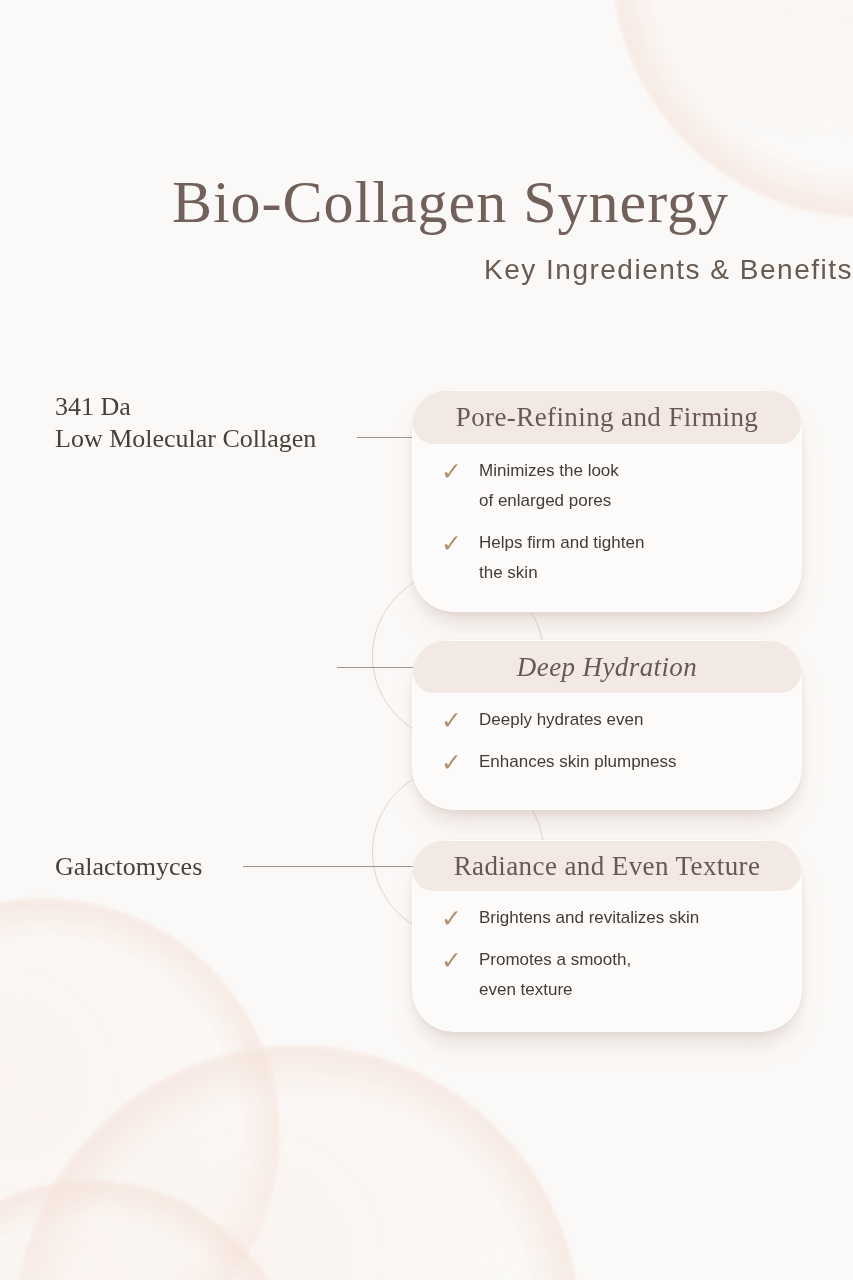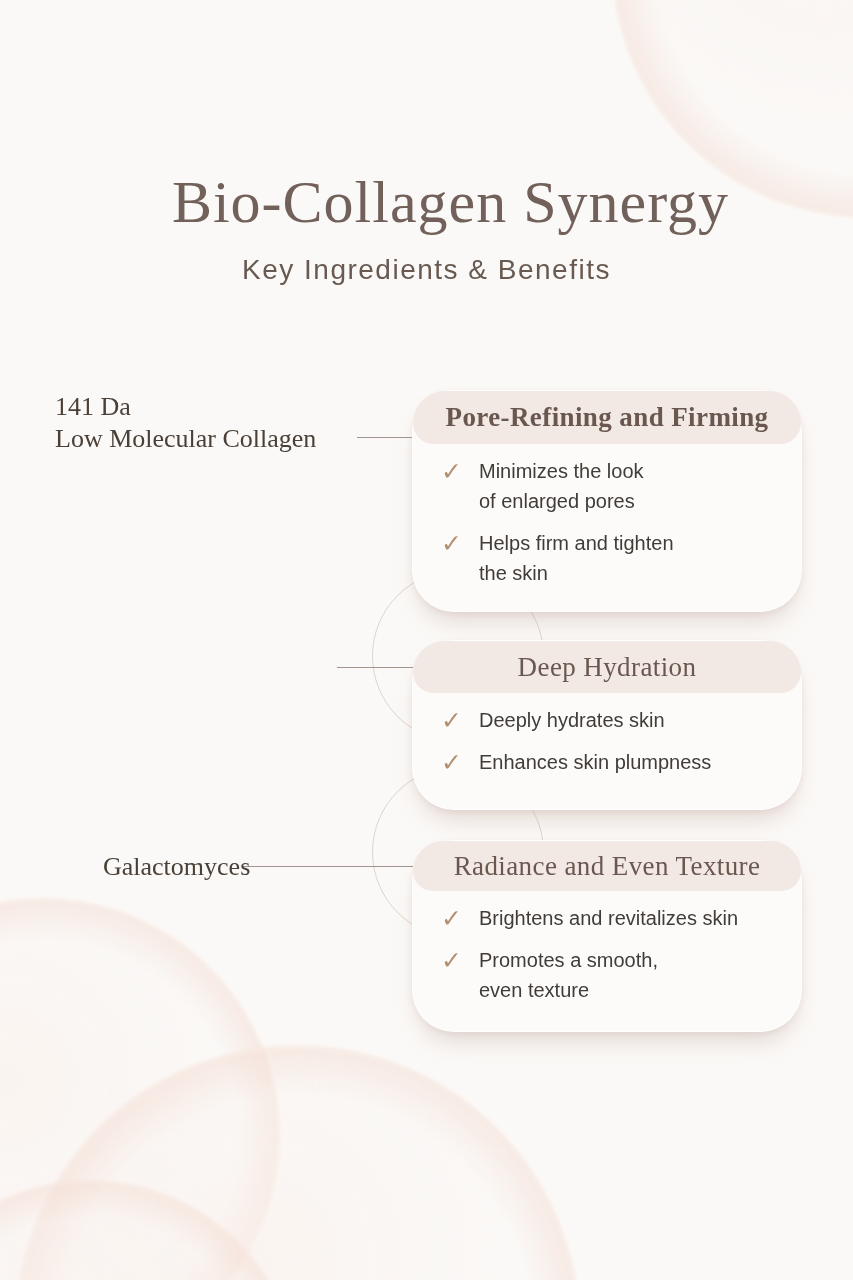--- a/index.html
+++ b/index.html
@@ -38,33 +38,33 @@
   
   .title{
     position:absolute;left:0;top:168px;width:100%;
     text-align:center;
     font-family:"Liberation Serif","DejaVu Serif",serif;
     font-size:60px;font-weight:400;color:#72615a;
     letter-spacing:1px;z-index:2;padding-left:24px;
   }
   .subtitle{
     position:absolute;left:0;top:254px;width:100%;
-    text-align:center;
+    text-align:right;
     font-size:28px;color:#685a51;letter-spacing:1.5px;z-index:2;
   }
   
   .ingredient{
     position:absolute;left:55px;
     font-family:"Liberation Serif","DejaVu Serif",serif;
     font-size:26px;color:#4a4038;line-height:32px;
     white-space:pre-line;z-index:2;
   }
   .ing-1{top:391px;}
   .ing-2{top:652px;}
-  .ing-3{top:851px;margin-left:48px;}
+  .ing-3{top:851px;}
   
   .connector{
     position:absolute;height:1px;background:#90847b;opacity:.85;z-index:1;
   }
   .conn-1{left:357px;top:437px;width:57px;}
   .conn-2{left:337px;top:667px;width:76px;}
   .conn-3{left:243px;top:866px;width:170px;}
   
   .card{
     position:absolute;left:412px;width:390px;
@@ -74,61 +74,61 @@
     z-index:2;box-sizing:border-box;
   }
   .card-1{top:390px;height:222px;}
   .card-2{top:640px;height:170px;}
   .card-3{top:840px;height:192px;}
   .card-header{
     background:#f2e9e5;
     border-radius:40px 40px 26px 26px;
     display:flex;align-items:center;justify-content:center;
   }
-  .card-1 .card-header{height:53px;font-weight:bold;}
-  .card-2 .card-header{height:52px;}
+  .card-1 .card-header{height:53px;}
+  .card-2 .card-header{height:52px;font-style:italic;}
   .card-3 .card-header{height:50px;}
   .card-title{
     font-family:"Liberation Serif","DejaVu Serif",serif;
     font-size:27px;color:#6a5850;letter-spacing:.4px;
   }
   .benefits{
     list-style:none;margin:0;padding:12px 18px 0 28px;
   }
   .benefit{
     display:flex;align-items:flex-start;
     margin-bottom:12px;
   }
   .check-icon{
     flex:0 0 30px;
     font-size:25px;line-height:30px;color:#b2906f;
     font-weight:400;
   }
   .benefit-text{
-    font-size:20px;line-height:30px;color:#413c38;
+    font-size:17px;line-height:30px;color:#413c38;
     white-space:pre-line;padding-left:8px;
   }
 </style>
 </head>
 <body>
 
 <div class="poster">
 
   <div class="bubble bubble-ring bubble-top-right"></div>
   <div class="bubble bubble-ring bubble-bottom-a"></div>
   <div class="bubble bubble-ring bubble-bottom-b"></div>
   <div class="bubble bubble-ring bubble-bottom-c"></div>
 
   <div class="arc arc-1"></div>
   <div class="arc arc-2"></div>
 
   <div class="title">Bio-Collagen Synergy</div>
   <div class="subtitle">Key Ingredients &amp; Benefits</div>
 
-  <div class="ingredient ing-1">141 Da
+  <div class="ingredient ing-1">341 Da
 Low Molecular Collagen</div>
   <div class="ingredient ing-3">Galactomyces</div>
 
   <div class="connector conn-1"></div>
   <div class="connector conn-2"></div>
   <div class="connector conn-3"></div>
 
   <div class="card card-1">
     <div class="card-header">
       <span class="card-title">Pore-Refining and Firming</span>
@@ -147,21 +147,21 @@
     </ul>
   </div>
 
   <div class="card card-2">
     <div class="card-header">
       <span class="card-title">Deep Hydration</span>
     </div>
     <ul class="benefits">
       <li class="benefit">
         <span class="check-icon">✓</span>
-        <span class="benefit-text">Deeply hydrates skin</span>
+        <span class="benefit-text">Deeply hydrates even</span>
       </li>
       <li class="benefit">
         <span class="check-icon">✓</span>
         <span class="benefit-text">Enhances skin plumpness</span>
       </li>
     </ul>
   </div>
 
   <div class="card card-3">
     <div class="card-header">

